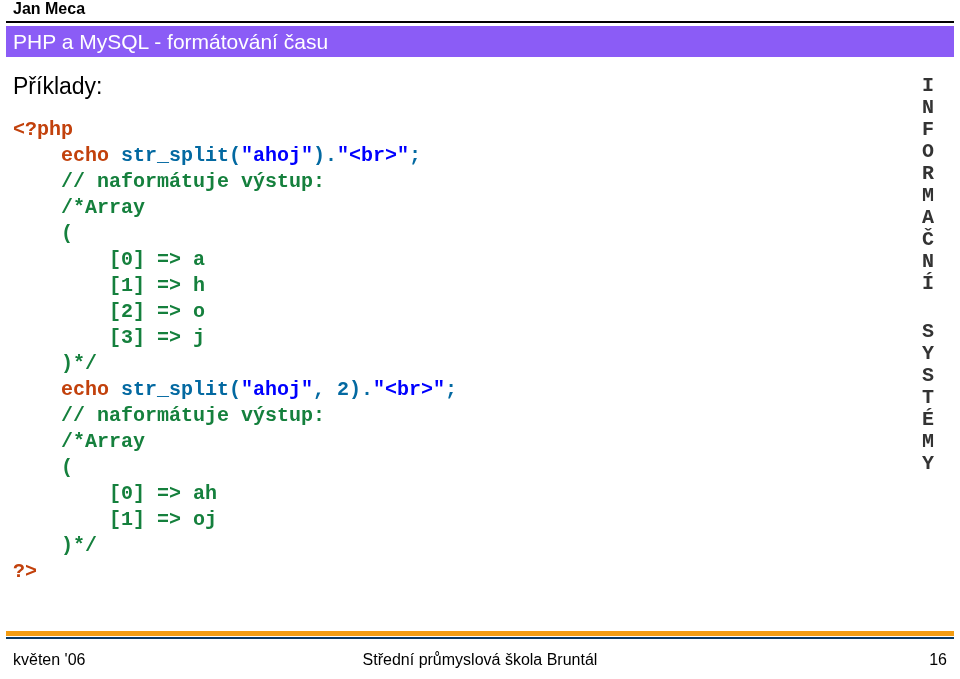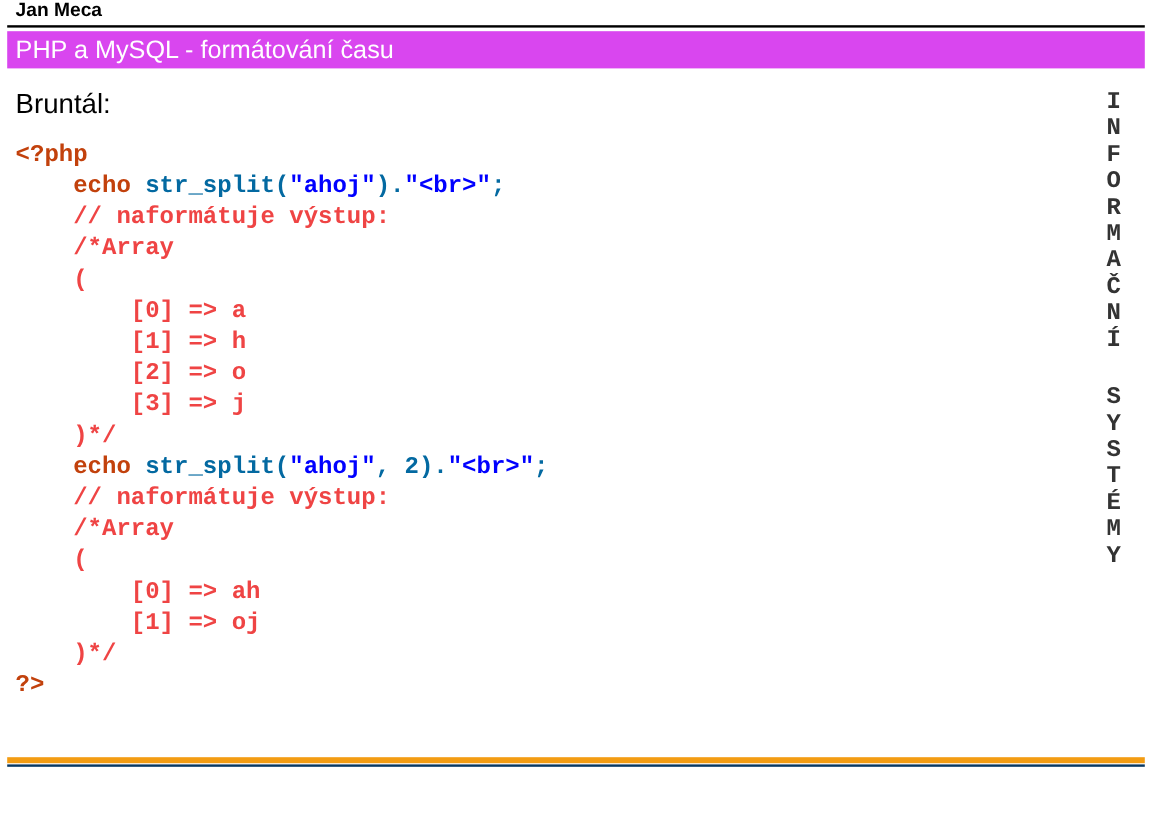--- a/index.html
+++ b/index.html
@@ -1,47 +1,47 @@
 <!DOCTYPE html>
 <html><head>
 <meta charset="utf-8">
 <style>
   * { margin: 0; padding: 0; box-sizing: border-box; }
   html, body { width: 960px; height: 679px; font-family: Verdana, Geneva, sans-serif; background: #fff; }
   .page { position: relative; width: 960px; height: 679px; }
   .author { position: absolute; left: 13px; top: 0px; font-weight: bold; font-size: 16px; color: #000; }
   .hr-top { position: absolute; left: 6px; top: 21px; width: 948px; height: 2px; background: #000; }
-  .title-bar { position: absolute; left: 6px; top: 26px; width: 948px; height: 31px; background: #d946ef; color: #fff; font-size: 21px; line-height: 31px; padding-left: 7px; font-weight: normal; }
+  .title-bar { position: absolute; left: 6px; top: 26px; width: 948px; height: 31px; background: #8b5cf6; color: #fff; font-size: 21px; line-height: 31px; padding-left: 7px; font-weight: normal; }
   .body-text { position: absolute; left: 13px; top: 73px; font-size: 23px; color: #000; }
   .code-block { position: absolute; left: 13px; top: 117px; font-family: "Courier New", Courier, monospace; font-size: 20px; line-height: 26px; font-weight: bold; }
   .c-navy { color: #c2410c; }
   .c-teal { color: #0369a1; }
   .c-blue { color: #0000ff; }
-  .c-gray { color: #ef4444; margin-top: 33px; }
+  .c-gray { color: #15803d; margin-top: 33px; }
   .sidebar { position: absolute; right: 22px; top: 75px; font-family: "Courier New", Courier, monospace; font-size: 20px; font-weight: bold; color: #333; line-height: 22px; text-align: center; width: 20px; }
   .sidebar div { display: block; }
   .sidebar .gap { height: 26px; }
   .footer-line { position: absolute; left: 6px; bottom: 40px; width: 948px; height: 8px; }
   .footer-line::before { content: ""; position: absolute; left: 0; top: 0; width: 100%; height: 5px; background: #f39c12; }
   .footer-line::after { content: ""; position: absolute; left: 0; top: 6px; width: 100%; height: 2px; background: #083863; }
   .footer { position: absolute; left: 6px; bottom: 10px; width: 948px; font-size: 16px; color: #000; }
   .footer .fl { position: absolute; left: 7px; }
   .footer .fc { width: 100%; text-align: center; }
   .footer .fr { position: absolute; right: 7px; top: 0; }
   pre { font-family: inherit; white-space: pre; }
 </style>
 </head>
 <body>
 
 <div class="page">
   <div class="author">Jan Meca</div>
   <div class="hr-top"></div>
   <div class="title-bar">PHP a MySQL - formátování času</div>
 
-  <div class="body-text">Bruntál:</div>
+  <div class="body-text">Příklady:</div>
 
   <div class="code-block">
 <pre><span class="c-navy">&lt;?php</span>
 <span class="c-navy">    echo</span><span class="c-teal"> str_split(</span><span class="c-blue">"ahoj"</span><span class="c-teal">).</span><span class="c-blue">"&lt;br&gt;"</span><span class="c-teal">;</span>
 <span class="c-gray">    // naformátuje výstup:</span>
 <span class="c-gray">    /*Array</span>
 <span class="c-gray">    (</span>
 <span class="c-gray">        [0] =&gt; a</span>
 <span class="c-gray">        [1] =&gt; h</span>
 <span class="c-gray">        [2] =&gt; o</span>
@@ -72,13 +72,18 @@
     <div>S</div>
     <div>Y</div>
     <div>S</div>
     <div>T</div>
     <div>É</div>
     <div>M</div>
     <div>Y</div>
   </div>
 
   <div class="footer-line"></div>
+  <div class="footer">
+    <span class="fl">květen '06</span>
+    <div class="fc">Střední průmyslová škola Bruntál</div>
+    <span class="fr">16</span>
+  </div>
 </div>
 
 </body></html>

